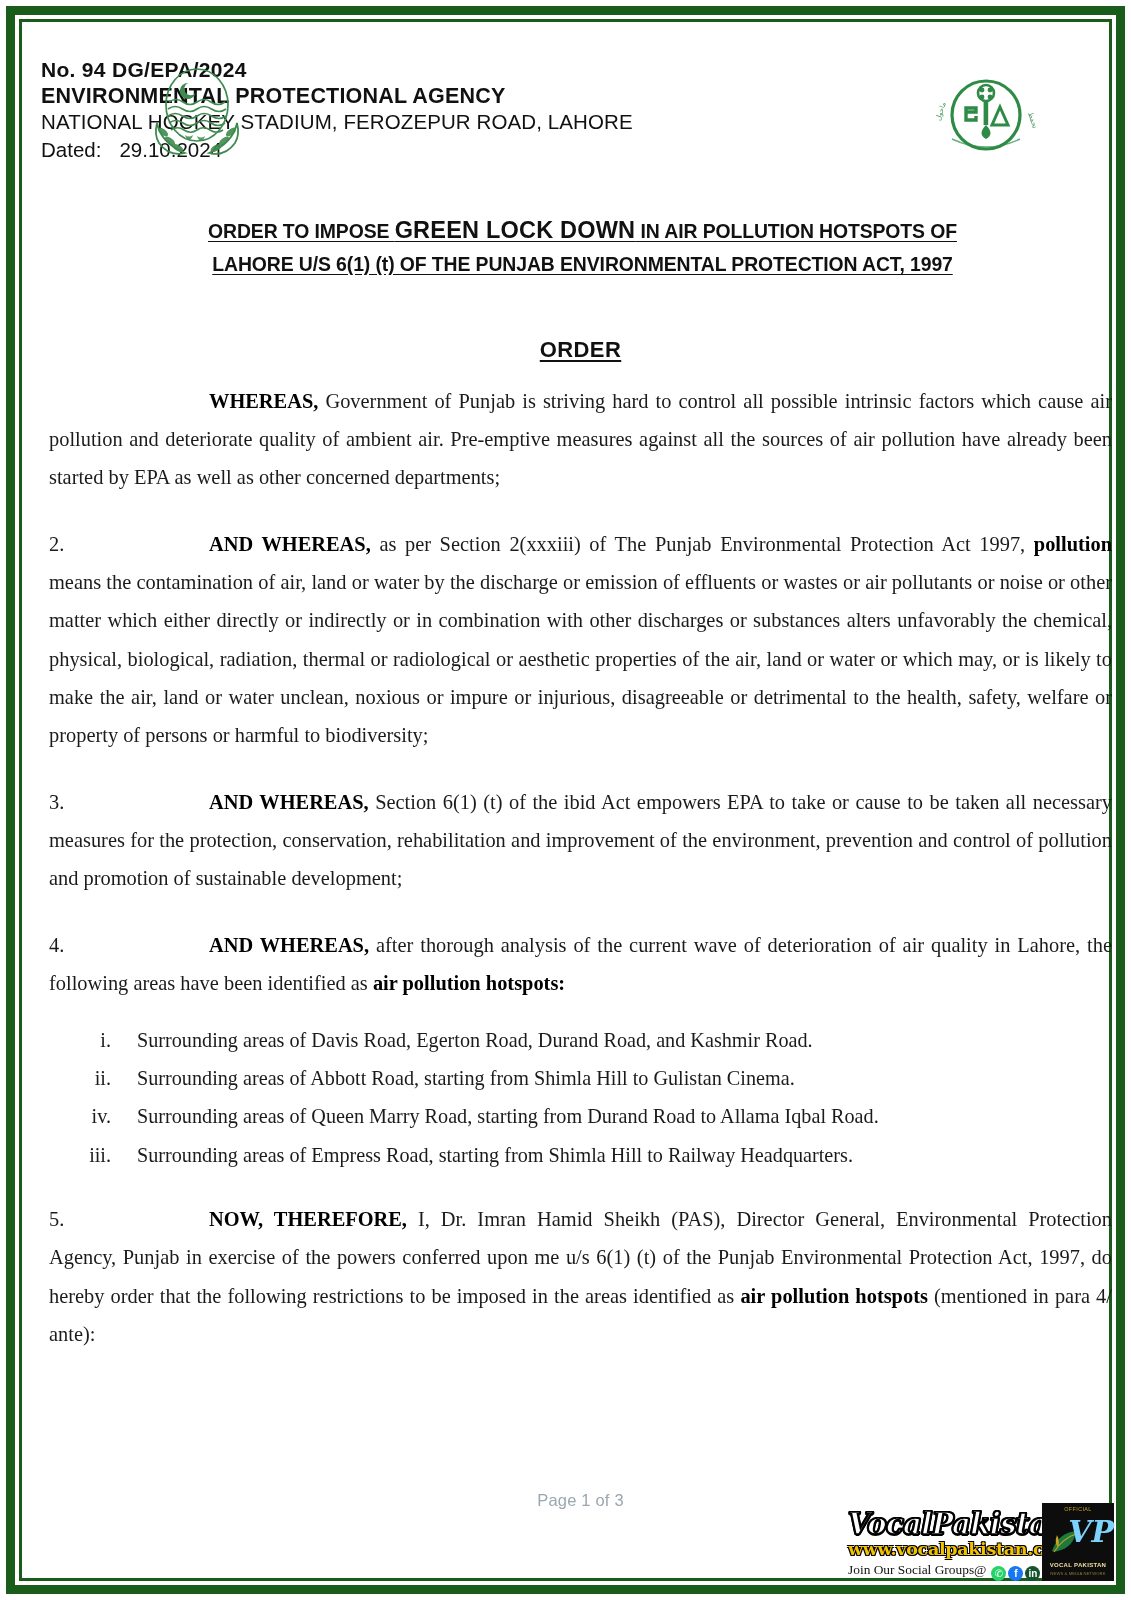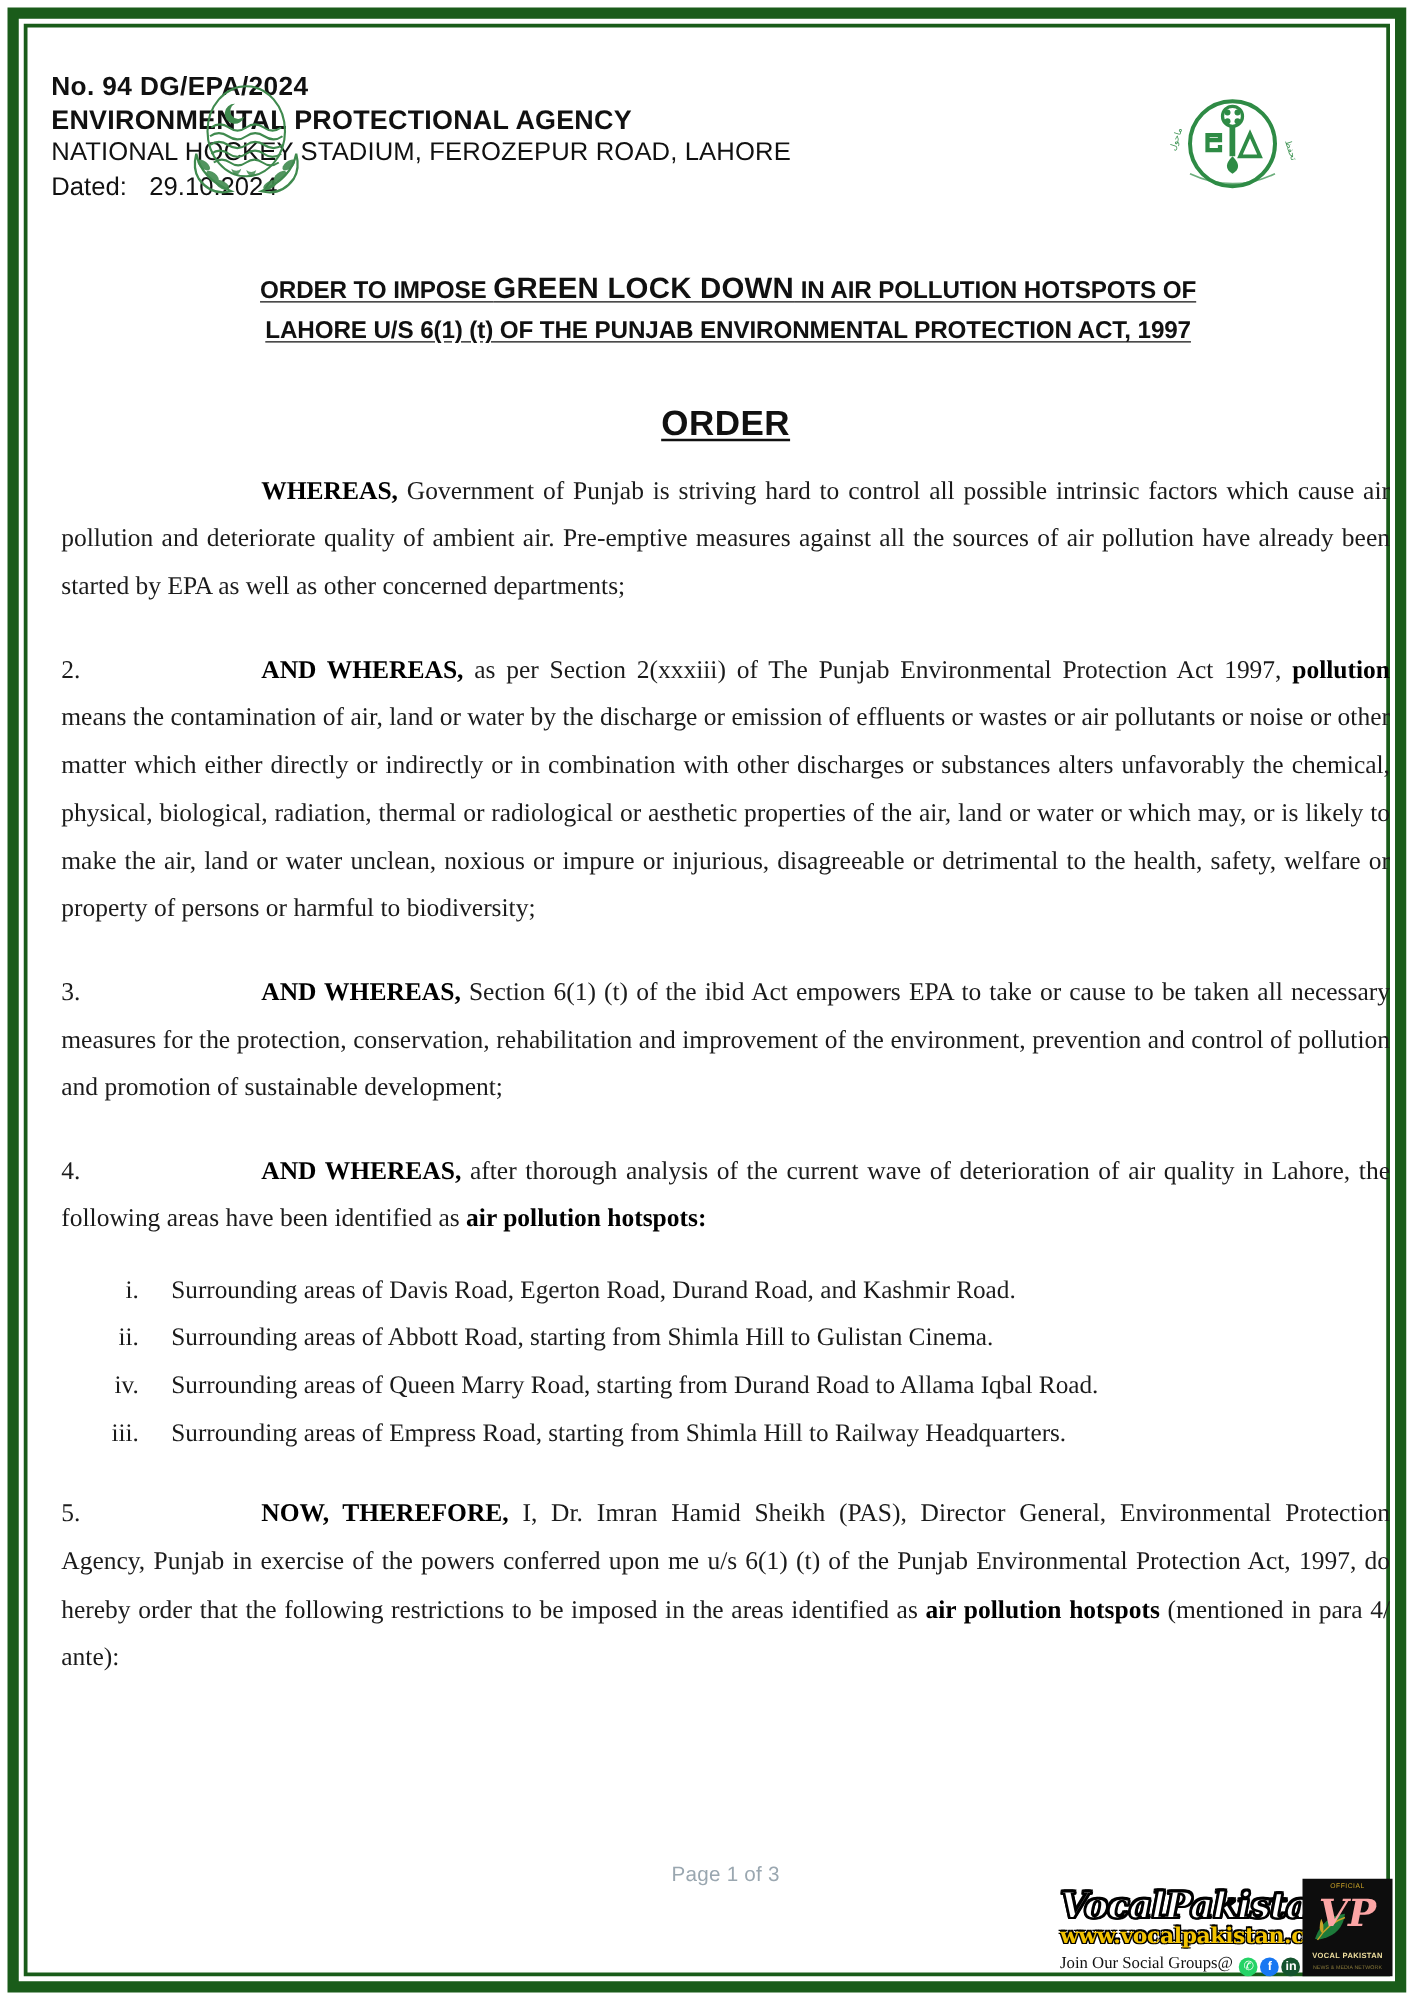--- a/index.html
+++ b/index.html
@@ -116,25 +116,25 @@
     color: #111;
     letter-spacing: -0.1px;
   }
   .order-title .u { text-decoration: underline; text-underline-offset: 3px; }
   .order-title .big {
     font-size: 23.5px;
     letter-spacing: 0.2px;
   }
 
   .order-heading {
-    margin-top: 42px;
-    text-align: center;
-    font-family: "Liberation Sans", "DejaVu Sans", sans-serif;
-    font-weight: bold;
-    font-size: 28px;
+    margin-top: 56px;
+    text-align: center;
+    font-family: "Liberation Sans", "DejaVu Sans", sans-serif;
+    font-weight: bold;
+    font-size: 22px;
     letter-spacing: 0.4px;
     color: #111;
   }
   .order-heading span {
     text-decoration: underline;
     text-underline-offset: 3px;
   }
 
   
   .body-wrap {
@@ -291,26 +291,26 @@
     text-align: center;
     font-family: "Liberation Sans", "DejaVu Sans", sans-serif;
     font-size: 5.4px;
     color: #c9a227;
     letter-spacing: 0.4px;
   }
   .wm-logo-mark {
     position: absolute;
     left: 0; right: 0;
     top: 14px;
-    text-align: center;
+    text-align: right;
     font-family: "DejaVu Serif", serif;
     font-size: 30px;
     font-weight: bold;
     font-style: italic;
-    color: #fca5a5;
+    color: #7dd3fc;
     line-height: 1;
   }
   .wm-logo-leaf {
     position: absolute;
     left: 8px;
     top: 26px;
     width: 34px;
     height: 26px;
   }
   .wm-logo-name {

